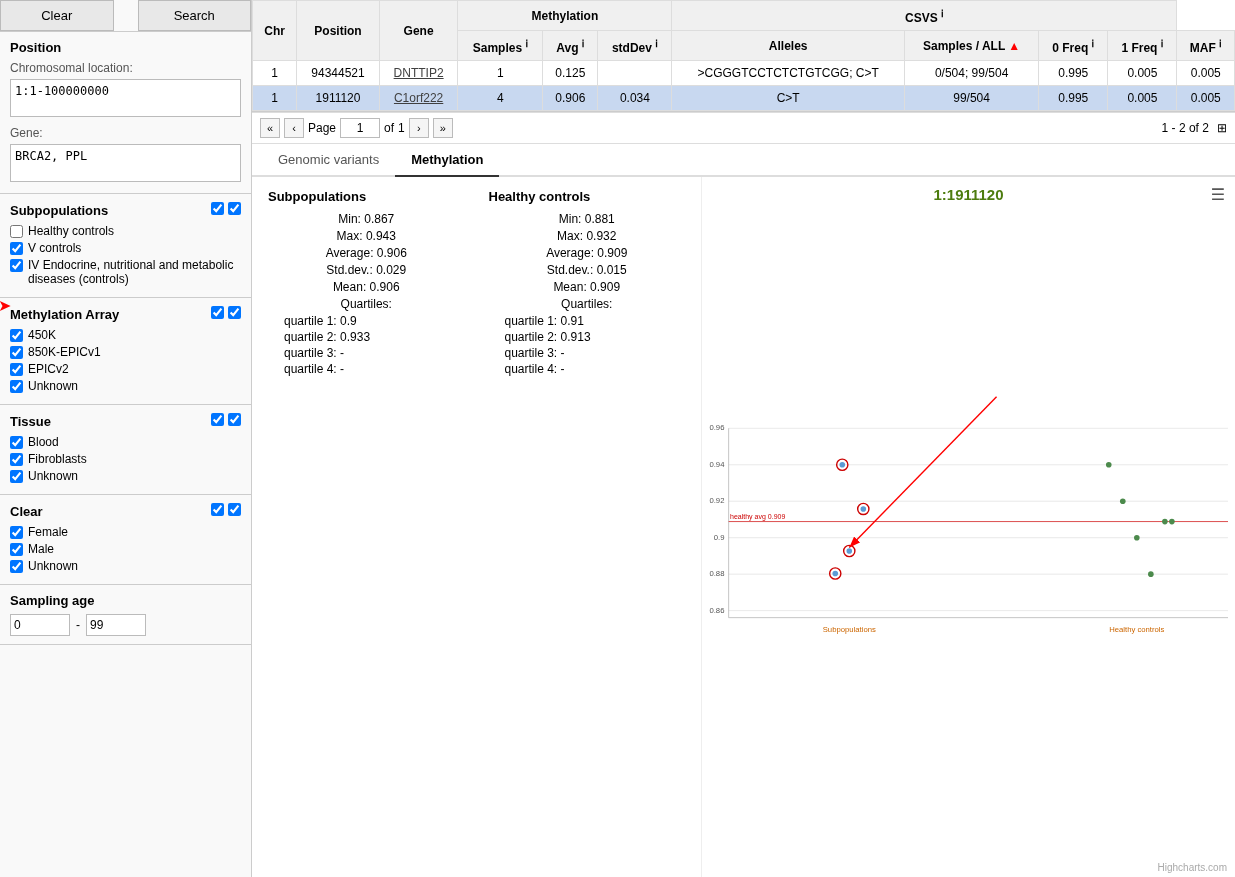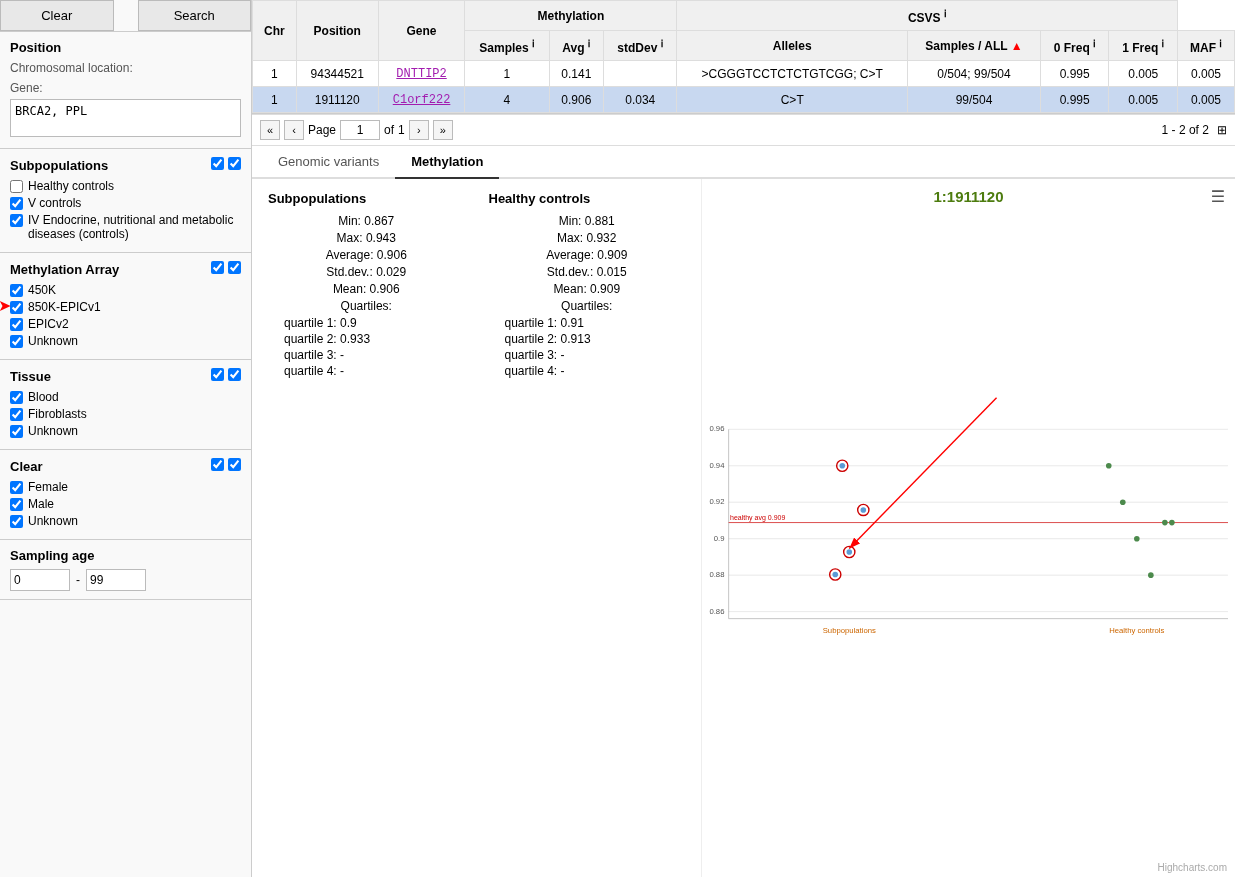--- a/index.html
+++ b/index.html
@@ -79,21 +79,21 @@
       flex: 0 0 auto;
       overflow-x: auto;
       border-bottom: 1px solid #ccc;
     }
     table { border-collapse: collapse; width: 100%; font-size: 12px; }
     th, td { border: 1px solid #ddd; padding: 5px 8px; text-align: center; white-space: nowrap; }
     thead tr:first-child th { background: #f0f0f0; font-weight: bold; }
     thead tr:second-child th { background: #f5f5f5; }
     th { background: #f0f0f0; }
     .col-header-group { background: #e8e8e8; }
-    td a { color: #a21caf; text-decoration: underline; cursor: pointer; font-family: Liberation Mono, monospace; }
+    td a { color: #404040; text-decoration: underline; cursor: pointer; }
     tr.selected-row { background: #c8d8f0; }
     .pagination-bar {
       display: flex;
       align-items: center;
       padding: 5px 8px;
       border-bottom: 1px solid #ddd;
       border-top: 1px solid #ddd;
       gap: 4px;
       font-size: 12px;
       justify-content: space-between;
@@ -216,20 +216,21 @@
   <div class="sidebar-top-buttons">
     <button>Clear</button>
     <button>Search</button>
   </div>
 
   <div class="sidebar-section">
     <div class="sidebar-section-title">
       <span>Position</span>
     </div>
     <div class="field-label">Chromosomal location:</div>
+    <textarea class="input-field" rows="2" style="resize: none; font-family: monospace; font-size: 12px;">1:1-100000000</textarea>
     <div class="field-label">Gene:</div>
     <textarea class="input-field" rows="2" style="resize: none;">BRCA2, PPL</textarea>
   </div>
 
   <div class="sidebar-section">
     <div class="sidebar-section-title">
       <span>Subpopulations</span>
       <span>
         <input type="checkbox" checked="" style="margin: 0px;"> <input type="checkbox" checked="" style="margin: 0px;">
       </span>
@@ -351,21 +352,21 @@
           <th>1 Freq <sup style="cursor:help;">ℹ</sup></th>
           <th>MAF <sup style="cursor:help;">ℹ</sup></th>
         </tr>
       </thead>
       <tbody id="table-body">
       <tr>
             <td>1</td>
             <td>94344521</td>
             <td><a>DNTTIP2</a></td>
             <td>1</td>
-            <td>0.141</td>
+            <td>0.125</td>
             <td></td>
             <td>&gt;CGGGTCCTCTCTGTCGG; C&gt;T</td>
             <td>0/504; 99/504</td>
             <td>0.995</td>
             <td>0.005</td>
             <td>0.005</td>
           </tr>
           <tr class="selected-row">
             <td>1</td>
             <td>1911120</td>

